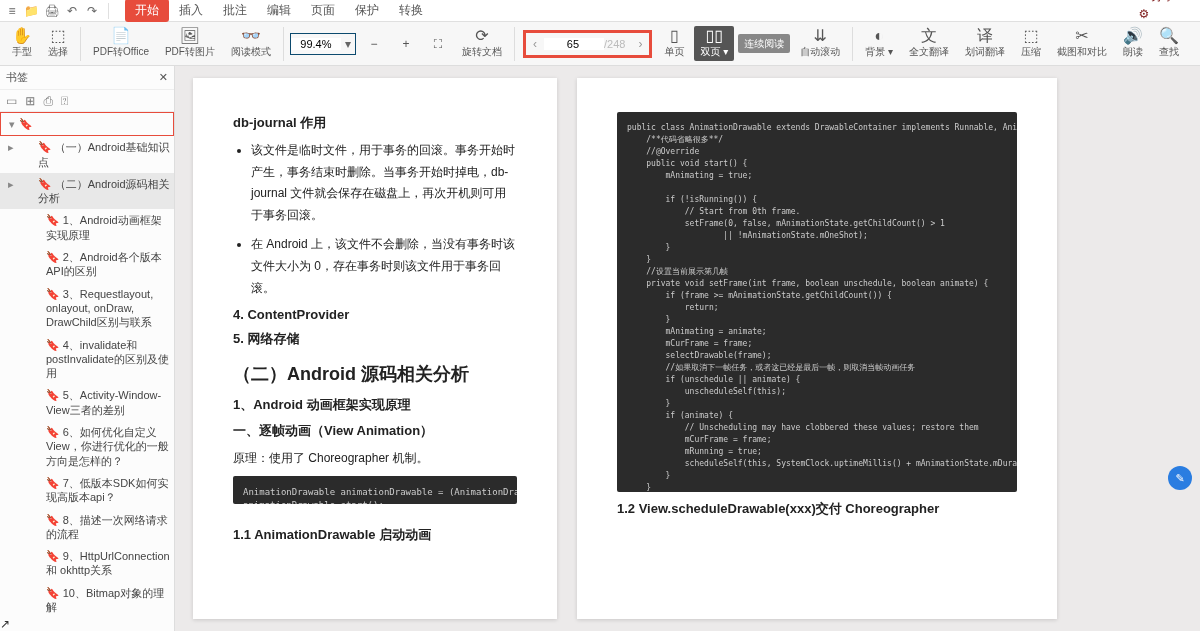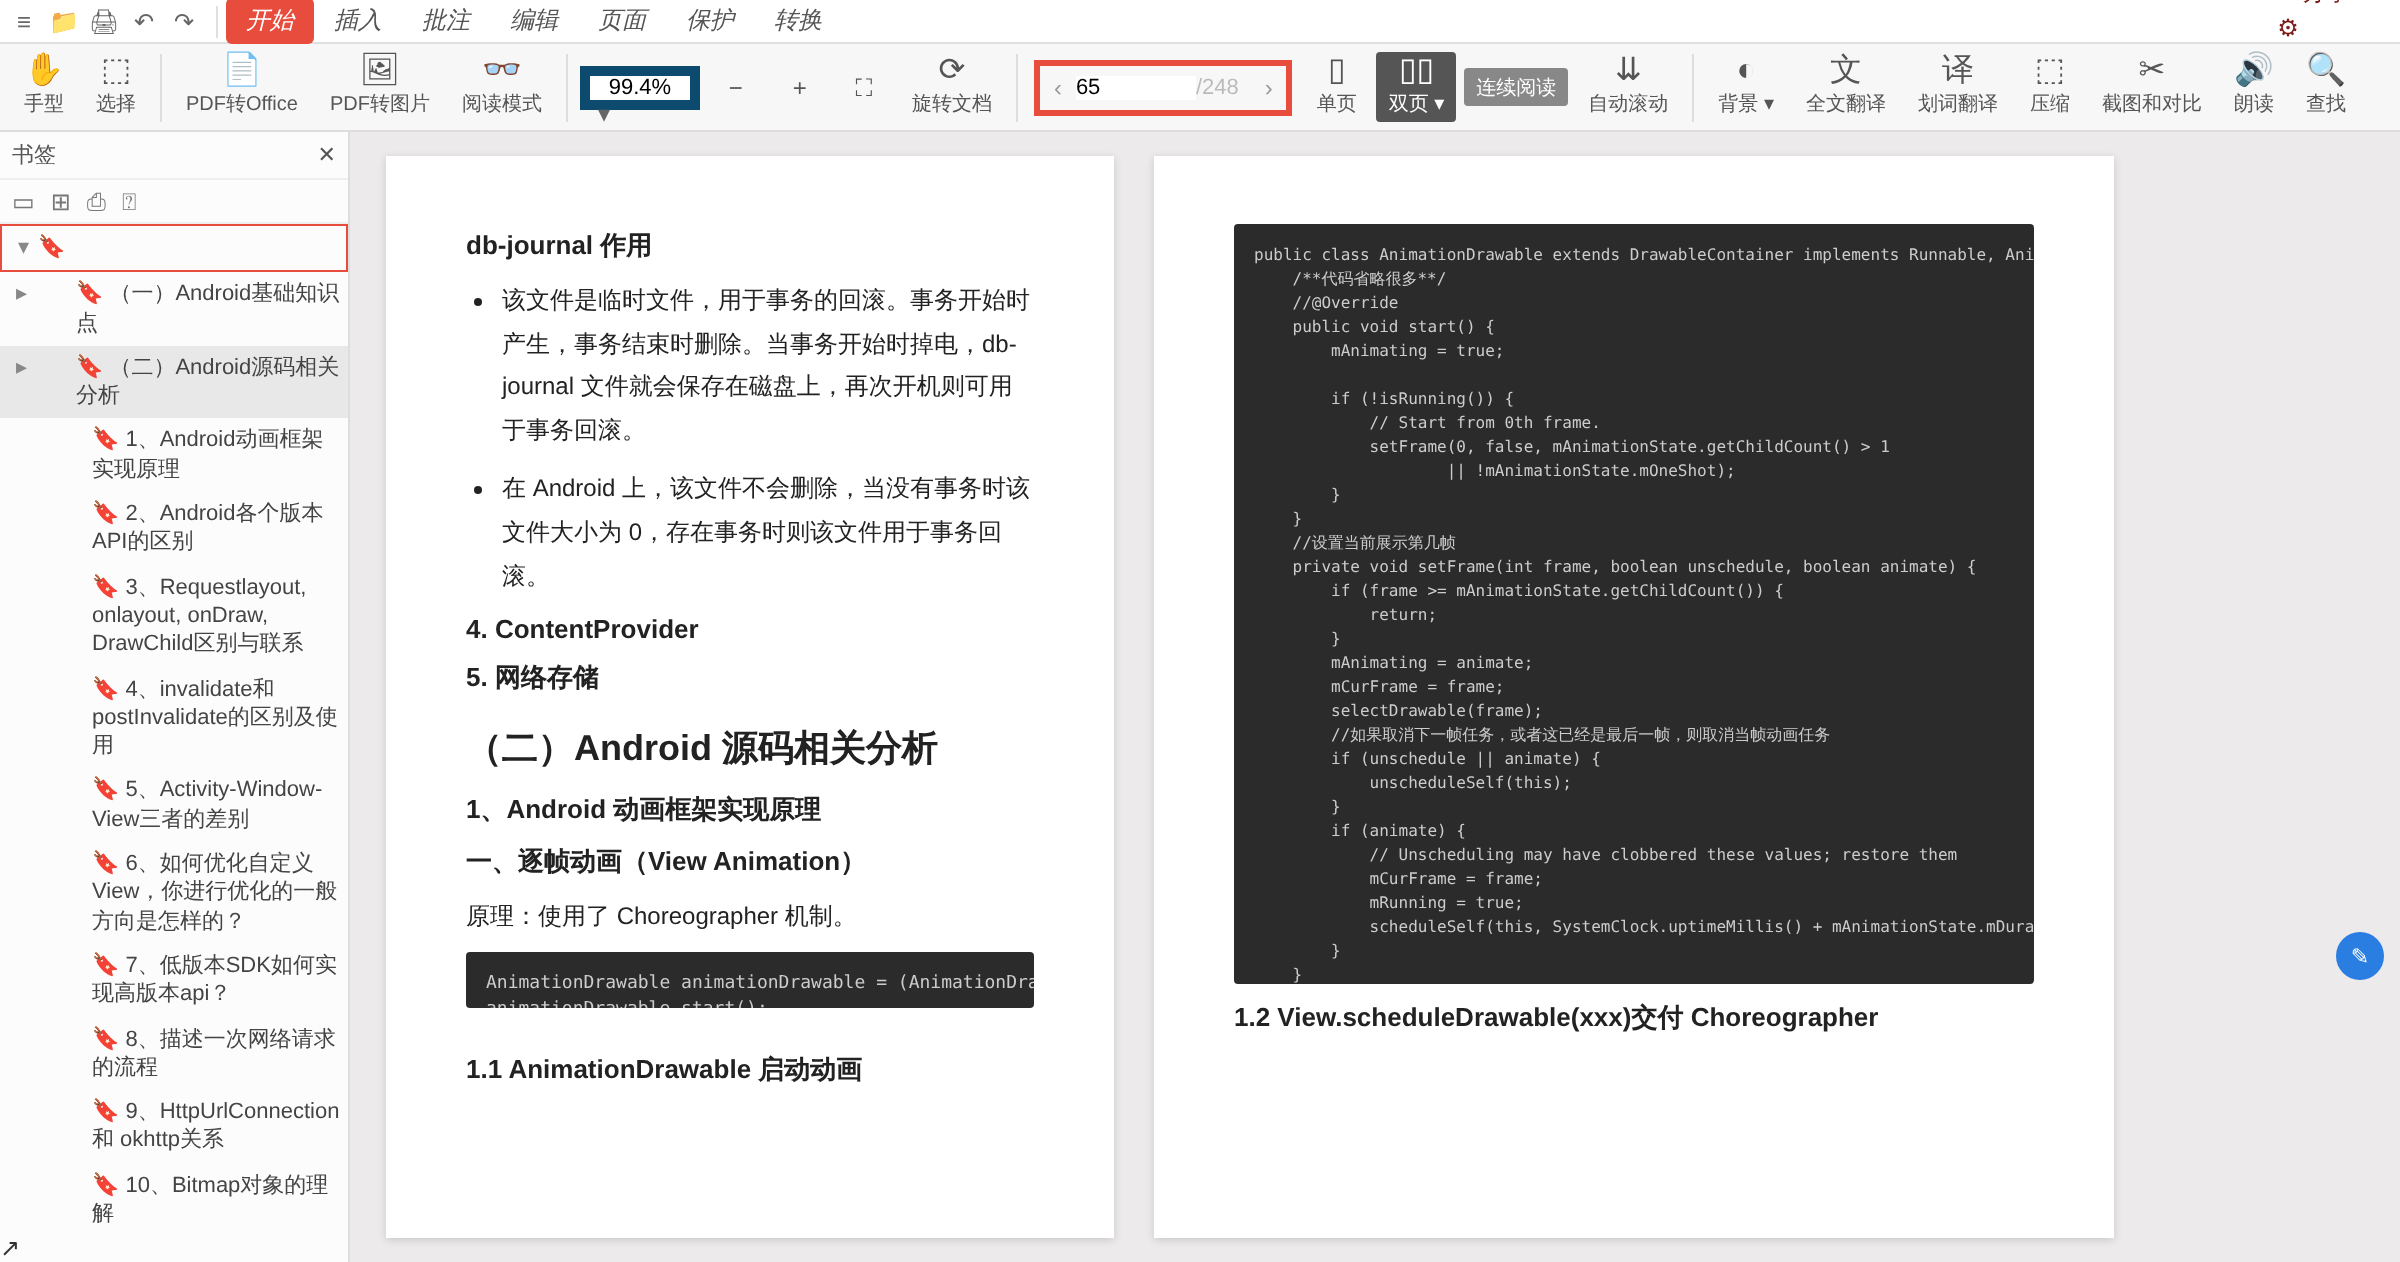--- a/index.html
+++ b/index.html
@@ -1,36 +1,36 @@
 <!DOCTYPE html>
 <html><head>
 <meta charset="utf-8">
 <style>
 * { margin:0; padding:0; box-sizing:border-box; font-family:"Microsoft YaHei",Arial,sans-serif; }
 body { background:#f5f5f5; font-size:12px; color:#333; overflow:hidden; }
 .app { width:1200px; height:631px; background:#fff; display:flex; flex-direction:column; }
 .menubar { height:22px; background:#fff; border-bottom:1px solid #e0e0e0; display:flex; align-items:center; padding:0 4px; }
 .menubar .qa { display:flex; gap:4px; padding-right:8px; border-right:1px solid #e0e0e0; }
 .menubar .qa span { width:16px; height:16px; display:flex; align-items:center; justify-content:center; color:#666; cursor:pointer; }
-.menubar .tabs { display:flex; margin-left:4px;font-style:italic; }
+.menubar .tabs { display:flex; margin-left:16px; }
 .menubar .tabs span { padding:3px 10px; cursor:pointer; color:#555; }
 .menubar .tabs .active { background:#e74c3c; color:#fff; border-radius:3px; }
 .menubar .right { margin-left:auto; display:flex; gap:2px; padding-right:8px; color:#7f1d1d;flex-direction:column; }
 .menubar .right span { cursor:pointer; }
 .toolbar { height:44px; background:#f7f7f7; border-bottom:1px solid #ddd; display:flex; align-items:center; padding:0 6px; gap:4px; overflow:hidden; }
 .tbtn { display:flex; flex-direction:column; align-items:center; justify-content:center; padding:2px 6px; cursor:pointer; color:#555; min-width:28px; }
 .tbtn .ic { font-size:16px; line-height:1; }
 .tbtn .lbl { font-size:10px; margin-top:1px; white-space:nowrap; }
 .sep { width:1px; height:34px; background:#ddd; margin:0 2px; }
-.zoom { display:flex; align-items:flex-start; border:5px solid #0c4a6e; height:22px;flex-direction:column; }
+.zoom { display:flex; align-items:center; border:1px solid #0c4a6e; height:22px; }
 .zoom input { width:50px; border:none; text-align:center; font-size:11px; outline:none; }
 .zoom span { padding:0 4px; cursor:pointer; color:#666; }
 .pagebox { display:flex; align-items:center; border:1px solid #e74c3c; height:24px; margin:0 4px; }
 .pagebox .arr { width:18px; text-align:center; cursor:pointer; color:#999; }
-.pagebox input { width:60px; border:none; text-align:left; font-size:11px; outline:none; padding-right:2px; }
+.pagebox input { width:60px; border:none; text-align:center; font-size:11px; outline:none; padding-right:2px; }
 .pagebox .tot { color:#bbb; font-size:11px; padding-right:6px; }
 .pagebox.hl { outline:2px solid #e74c3c; }
 .main { flex:1; display:flex; overflow:hidden; }
 .sidebar { width:175px; border-right:1px solid #ddd; display:flex; flex-direction:column; background:#fcfcfc; }
 .side-h { height:24px; display:flex; align-items:center; padding:0 6px; border-bottom:1px solid #eee; font-size:11px; color:#555; }
 .side-h .x { margin-left:auto; cursor:pointer; }
 .side-tools { height:22px; display:flex; align-items:center; gap:8px; padding:0 6px; border-bottom:1px solid #eee; color:#777; }
 .side-tools span { cursor:pointer; }
 .tree { flex:1; overflow-y:auto; font-size:11px; }
 .tree .nd { padding:4px 4px 4px 8px; cursor:pointer; color:#444; line-height:1.3; display:flex; }

